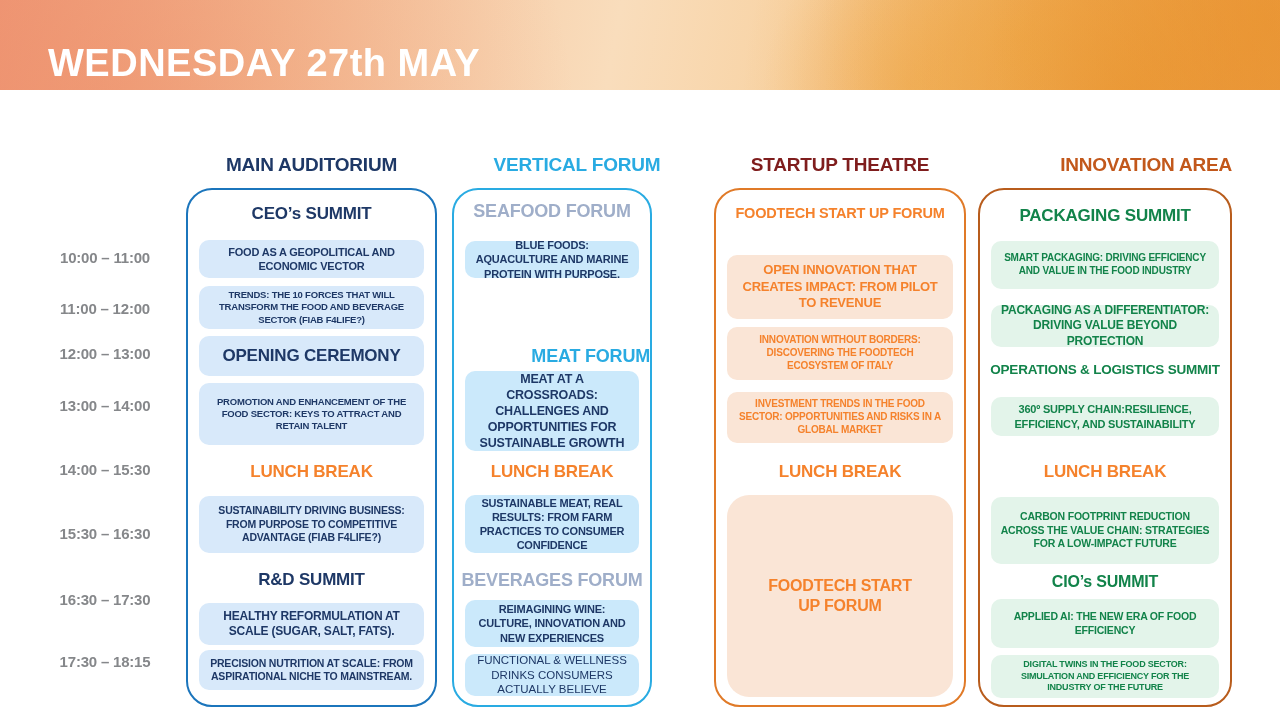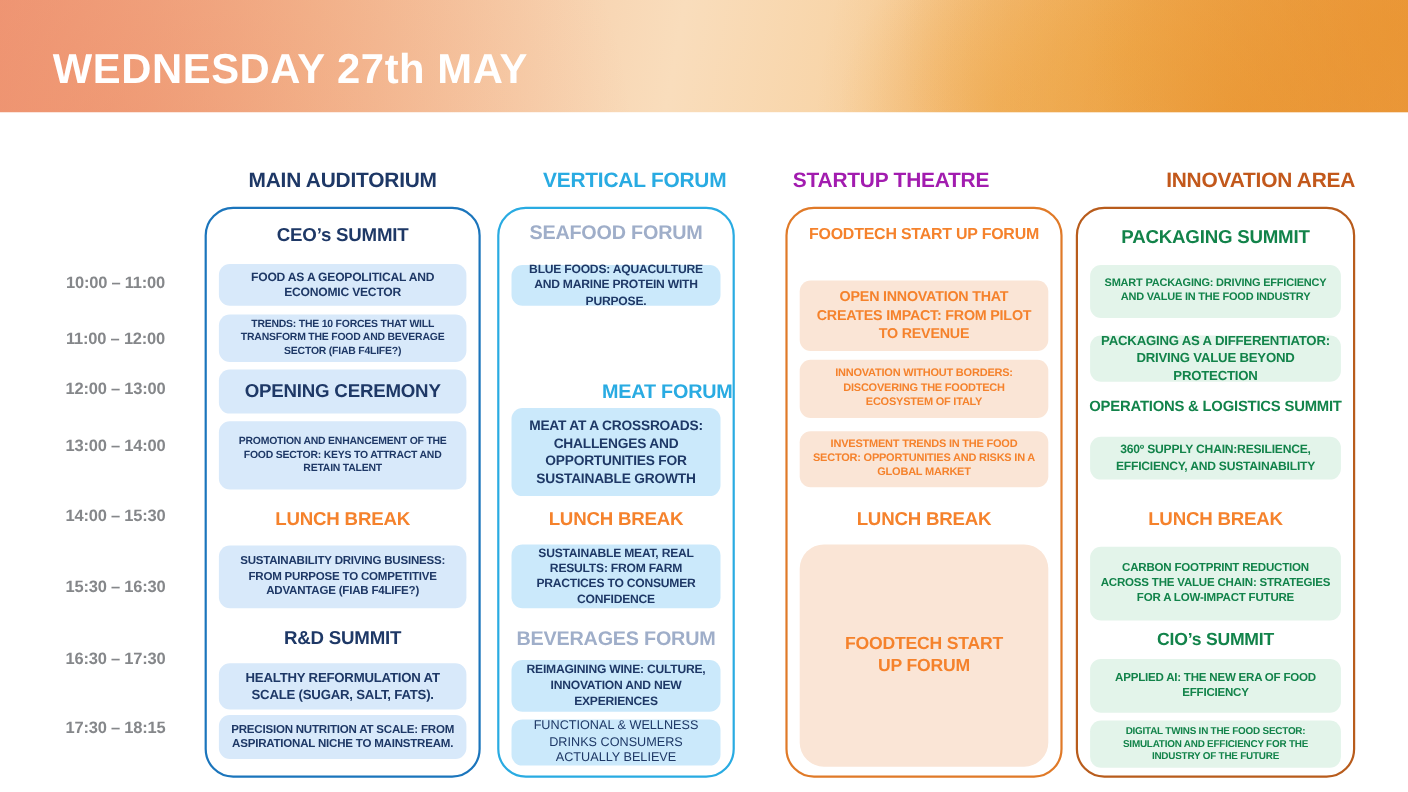--- a/index.html
+++ b/index.html
@@ -3,21 +3,21 @@
 <meta charset="utf-8">
 <style>
   html,body{margin:0;padding:0;}
   body{
     width:1280px;height:720px;overflow:hidden;background:#ffffff;
     font-family:"Liberation Sans", sans-serif;
     position:relative;
   }
   
   .banner{
-    position:absolute;left:0;top:0;width:1280px;height:102px;
+    position:absolute;left:0;top:0;width:1280px;height:90px;
     background:
       radial-gradient(circle at 88% 115%, rgba(230,140,30,.55) 0%, rgba(230,140,30,0) 34%),
       radial-gradient(circle at 99% 20%, rgba(235,150,45,.55) 0%, rgba(235,150,45,0) 22%),
       radial-gradient(circle at 80% 45%, rgba(243,183,80,.45) 0%, rgba(243,183,80,0) 20%),
       radial-gradient(circle at 71% 95%, rgba(240,170,70,.40) 0%, rgba(240,170,70,0) 16%),
       radial-gradient(circle at 8% 150%, rgba(235,130,90,.45) 0%, rgba(235,130,90,0) 40%),
       linear-gradient(100deg,#F09C7C 0%,#F4BD96 22%,#F9DDBC 48%,#F8D3A4 62%,#F2B470 80%,#EC9F52 100%);
   }
   .banner .title{
     position:absolute;left:48px;top:42px;
@@ -28,29 +28,29 @@
     position:absolute;left:30px;width:150px;text-align:center;
     font-size:15px;font-weight:bold;color:#85878A;letter-spacing:-0.2px;
   }
   
   .col-title{
     position:absolute;top:154px;text-align:center;
     font-size:19px;font-weight:bold;letter-spacing:-0.2px;
   }
   .ct1{left:186px;width:251px;color:#1E3866;}
   .ct2{left:452px;width:250px;color:#29ABE2;}
-  .ct3{left:684px;width:252px;color:#a21caf;}
+  .ct3{left:714px;width:252px;color:#7f1d1d;}
   .ct4{left:978px;width:254px;color:#C2581B;text-align:right;}
   
   .col{
     position:absolute;top:188px;height:519px;background:#fff;
     border-radius:26px;box-sizing:border-box;
   }
   .col1{left:186px;width:251px;border:2px solid #1B75BC;}
-  .col2{left:452px;width:216px;border:2px solid #29ABE2;}
+  .col2{left:452px;width:200px;border:2px solid #29ABE2;}
   .col3{left:714px;width:252px;border:2px solid #E07A28;}
   .col4{left:978px;width:254px;border:2px solid #B85C1C;}
   
   .trackh{
     position:absolute;left:0;right:0;text-align:center;font-weight:bold;letter-spacing:-0.2px;
   }
   .lunch{color:#F5822C;font-size:17px;}
   .ev{
     position:absolute;left:11px;right:11px;border-radius:10px;
     display:flex;align-items:center;justify-content:center;

